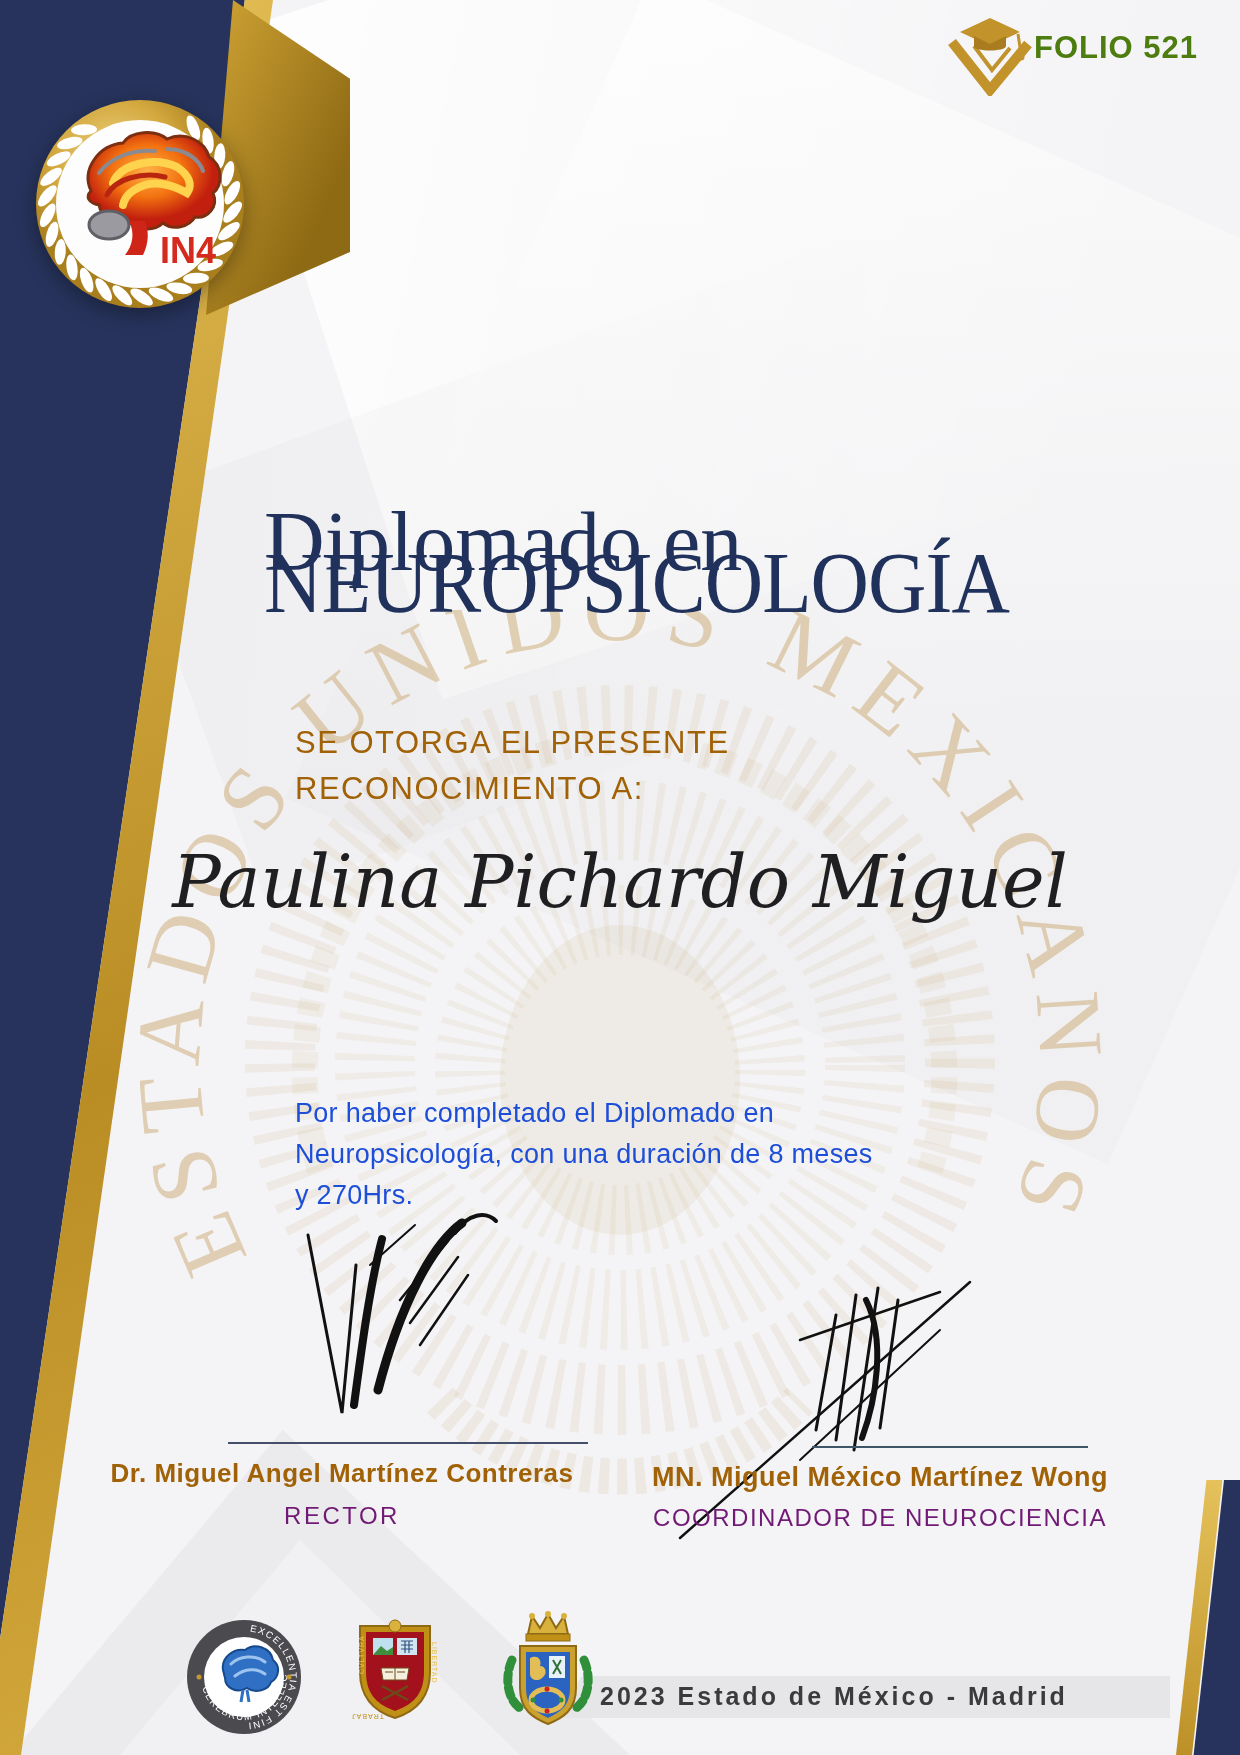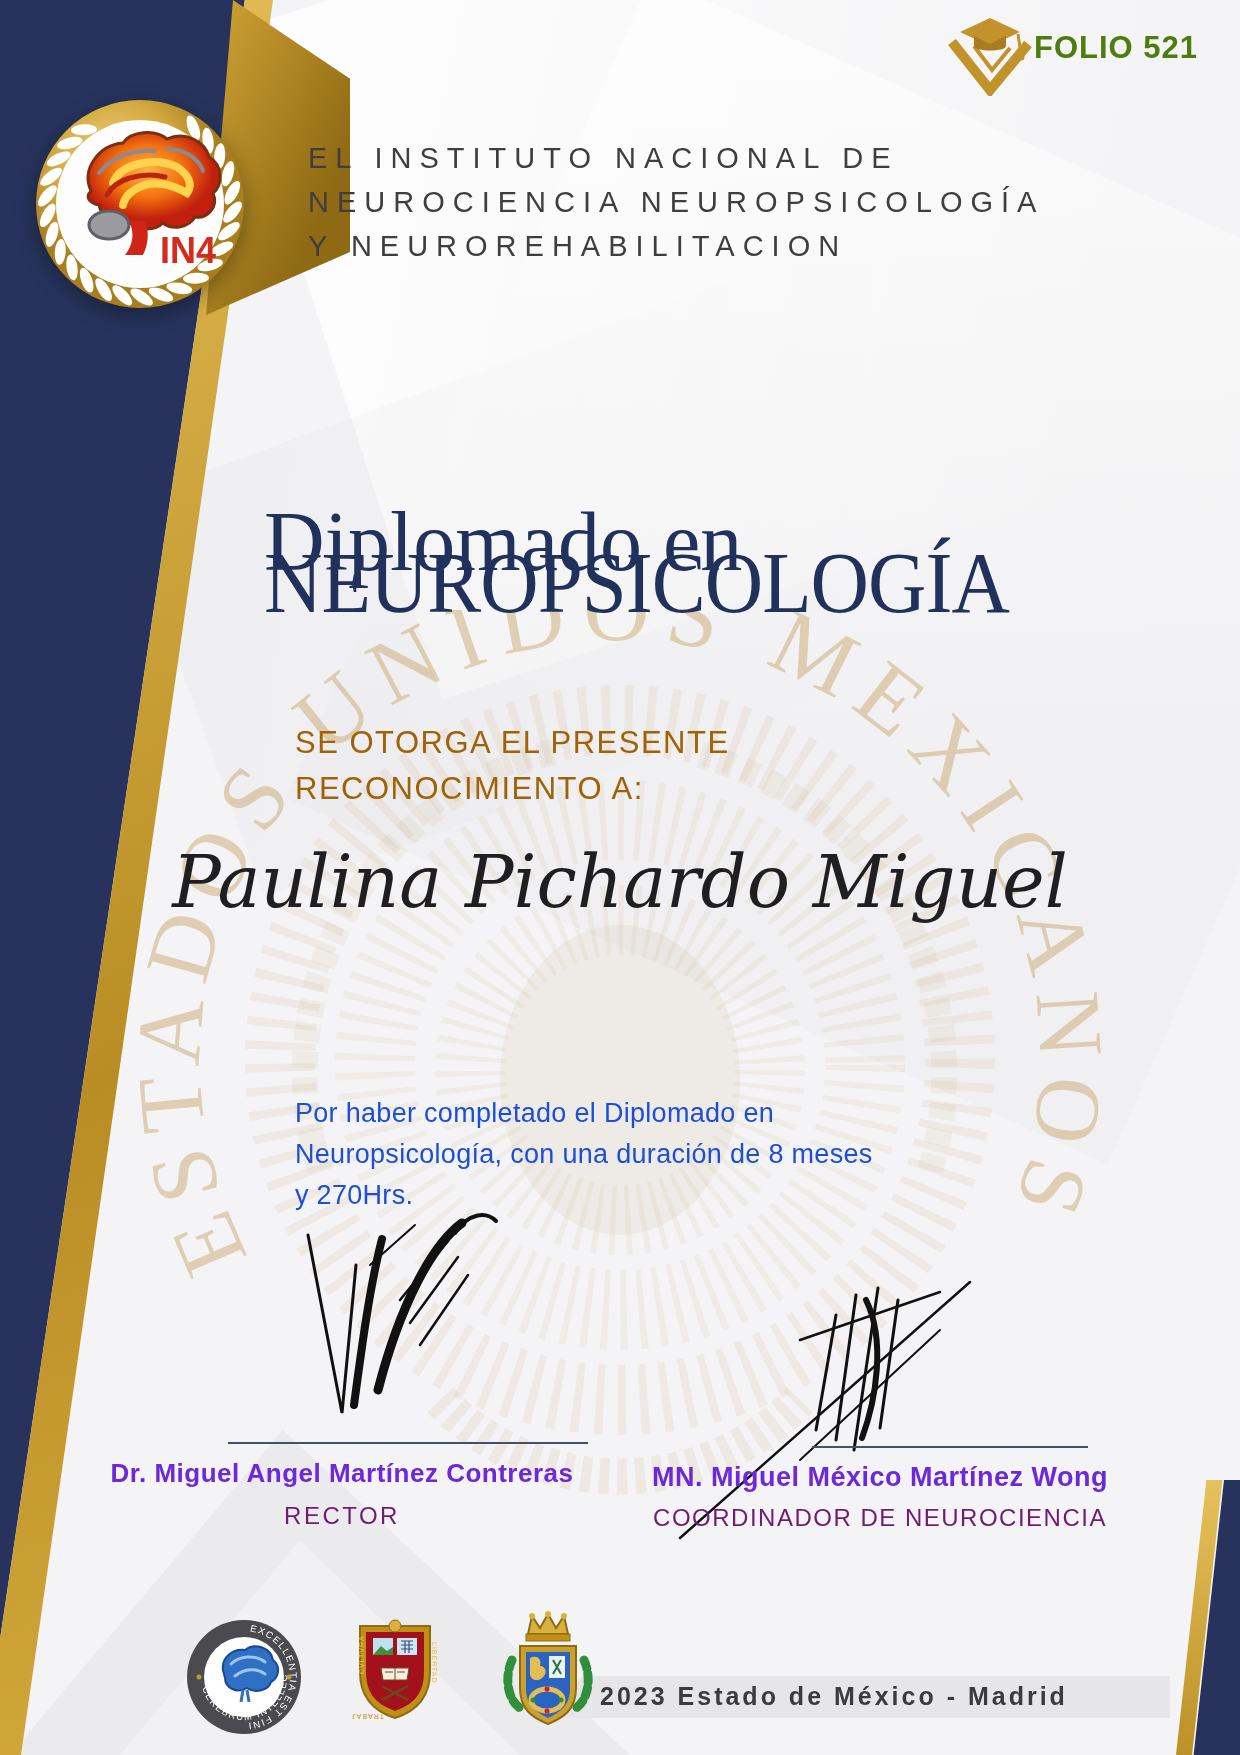--- a/index.html
+++ b/index.html
@@ -50,21 +50,21 @@
     transform:scaleX(.94);transform-origin:left;letter-spacing:-1px;}
   
   .watermark{left:140px;top:610px;width:980px;height:900px;pointer-events:none;}
   
   .award{left:295px;top:720px;font-size:31px;line-height:46px;letter-spacing:1.5px;color:#a16207;}
   .recipient{left:140px;top:840px;width:960px;text-align:center;
     font-family:"DejaVu Serif",serif;font-style:italic;font-size:72px;color:#1f1f22;}
   .descr{left:295px;top:1093px;font-size:27px;line-height:41px;letter-spacing:.3px;color:#1d4ed8;}
   
   .sigline{height:2px;background:#44506b;}
-  .sig-name{font-size:26px;font-weight:bold;color:#6d28d9;text-align:center;letter-spacing:.5px;}
+  .sig-name{font-size:26px;font-weight:bold;color:#a16207;text-align:center;letter-spacing:.5px;}
   .sig-role{font-size:24px;color:#701a75;text-align:center;letter-spacing:2.5px;}
   .sig-draw{pointer-events:none;}
   
   .footer-band{left:552px;top:1676px;width:618px;height:42px;background:#e6e6e8;
     clip-path:polygon(30px 0,100% 0,100% 100%,0 100%);}
   .footer-text{left:600px;top:1682px;width:540px;
     font-size:25px;font-weight:bold;letter-spacing:3px;color:#3b3b3e;}
 </style>
 </head>
 <body>
@@ -157,25 +157,20 @@
   <svg class="abs folio-icon" viewBox="0 0 104 82">
     <path d="M14,28 L52,76 L90,30" fill="none" stroke="#c2922b" stroke-width="10"></path>
     <path d="M36,32 L54,56 L72,34" fill="none" stroke="#c2922b" stroke-width="4"></path>
     <polygon points="52,4 82,18 52,32 22,18" fill="#c2922b"></polygon>
     <path d="M36,22 L36,32 C36,38 68,38 68,32 L68,22 L52,30 Z" fill="#a87c1f"></path>
     <line x1="80" y1="20" x2="83" y2="40" stroke="#c2922b" stroke-width="3"></line>
     <circle cx="83" cy="43" r="3.5" fill="#c2922b"></circle>
   </svg>
   <div class="abs folio-label">FOLIO 521</div>
 
-  <div class="abs institute">
-    <div>EL INSTITUTO NACIONAL DE</div>
-    <div>NEUROCIENCIA NEUROPSICOLOGÍA</div>
-    <div>Y NEUROREHABILITACION</div>
-  </div>
 
   <div class="abs title1">Diplomado en</div>
   <div class="abs title2">NEUROPSICOLOGÍA</div>
 
   <div class="abs award">
     <div>SE OTORGA EL PRESENTE</div>
     <div>RECONOCIMIENTO A:</div>
   </div>
 
   <div class="abs recipient">Paulina Pichardo Miguel</div>

